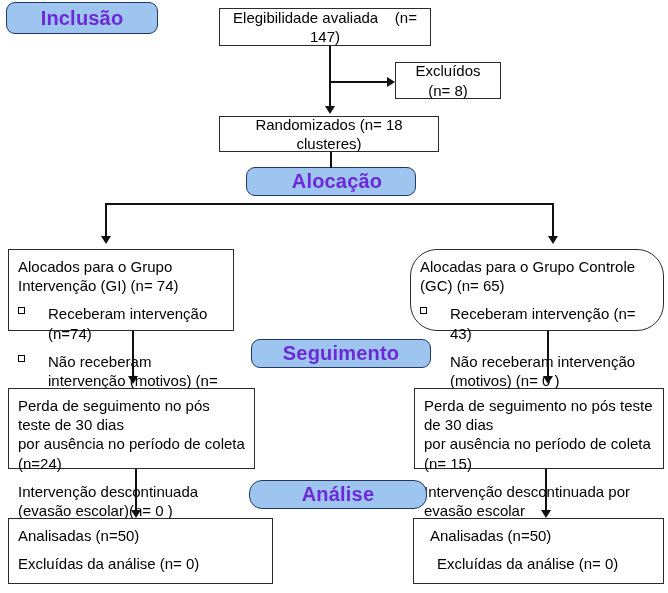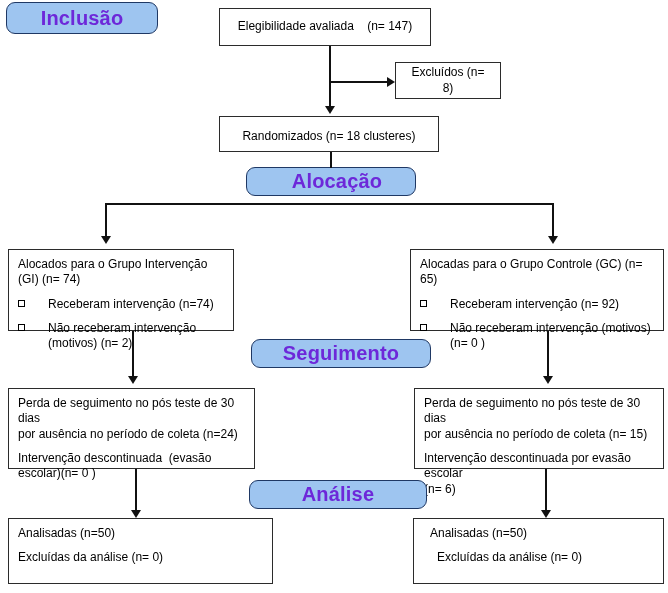--- a/index.html
+++ b/index.html
@@ -36,21 +36,21 @@
   }
 
   
   .node-box {
     position: absolute;
     background: #ffffff;
     border: 1.3px solid #2b2b2b;
     box-sizing: border-box;
   }
   .node-box .line {
-    font-size: 12px;
+    font-size: 15px;
     line-height: 1.28;
     color: #000000;
     white-space: pre-wrap;
   }
   .box-pad {
     padding: 7px 9px;
   }
   .center-line {
     text-align: center;
     font-size: 11px;
@@ -115,21 +115,21 @@
   <div class="vline" style="left:329px; top:46px; height:63px;"></div>
   <div class="arrow-down" style="left:325px; top:106px;"></div>
 
   <div class="hline" style="left:329px; top:81px; width:59px;"></div>
   <div class="arrow-right" style="left:387px; top:77px;"></div>
 
   <div class="node-box box-pad" style="left:395px; top:62px; width:106px; height:37px; display:flex; align-items:center; justify-content:center;">
     <div class="line center-line">Excluídos (n= 8)</div>
   </div>
 
-  <div class="node-box box-pad" style="left:219px; top:116px; width:220px; height:36px; display:flex; align-items:flex-end; justify-content:center;">
+  <div class="node-box box-pad" style="left:219px; top:116px; width:220px; height:36px; display:flex; align-items:center; justify-content:center;">
     <div class="line center-line">Randomizados (n= 18 clusteres)</div>
   </div>
 
   <div class="stage-pill" style="left:246px; top:167px; width:170px; height:29px;padding-left:12px;">
     <span>Alocação</span>
   </div>
 
   <div class="vline" style="left:330px; top:152px; height:16px;"></div>
   <div class="hline" style="left:105px; top:203px; width:448px;"></div>
   <div class="vline" style="left:105px; top:203px; height:36px;"></div>
@@ -144,26 +144,26 @@
       <span class="bullet-sq"></span>
       <span class="line">Receberam intervenção (n=74)</span>
     </div>
     <div class="gap-sm"></div>
     <div class="bullet-line">
       <span class="bullet-sq"></span>
       <span class="line">Não receberam intervenção (motivos) (n= 2)</span>
     </div>
   </div>
 
-  <div class="node-box box-pad" style="left:410px; top:249px; width:254px; height:82px;">
+  <div class="node-box box-pad" style="left:410px; top:249px; width:254px; height:82px;border-radius:27px;">
     <div class="line">Alocadas para o Grupo Controle (GC) (n= 65)</div>
     <div class="gap-sm"></div>
     <div class="bullet-line">
       <span class="bullet-sq"></span>
-      <span class="line">Receberam intervenção (n= 92)</span>
+      <span class="line">Receberam intervenção (n= 43)</span>
     </div>
     <div class="gap-sm"></div>
     <div class="bullet-line">
       <span class="bullet-sq"></span>
       <span class="line">Não receberam intervenção (motivos) (n= 0 )</span>
     </div>
   </div>
 
   <div class="stage-pill" style="left:251px; top:339px; width:180px; height:29px;">
     <span>Seguimento</span>
@@ -182,21 +182,21 @@
   </div>
 
   <div class="node-box box-pad" style="left:414px; top:388px; width:250px; height:81px;">
     <div class="line">Perda de seguimento no pós teste de 30 dias
 por ausência no período de coleta (n= 15)</div>
     <div class="gap-sm"></div>
     <div class="line">Intervenção descontinuada por evasão escolar
 (n= 6)</div>
   </div>
 
-  <div class="stage-pill" style="left:249px; top:480px; width:178px; height:29px;">
+  <div class="stage-pill" style="left:249px; top:480px; width:178px; height:29px;border-radius:13px;">
     <span>Análise</span>
   </div>
 
   <div class="vline" style="left:135px; top:469px; height:44px;"></div>
   <div class="arrow-down" style="left:131px; top:510px;"></div>
   <div class="vline" style="left:545px; top:469px; height:44px;"></div>
   <div class="arrow-down" style="left:541px; top:510px;"></div>
 
   <div class="node-box box-pad" style="left:8px; top:518px; width:265px; height:66px;">
     <div class="line">Analisadas (n=50)</div>

